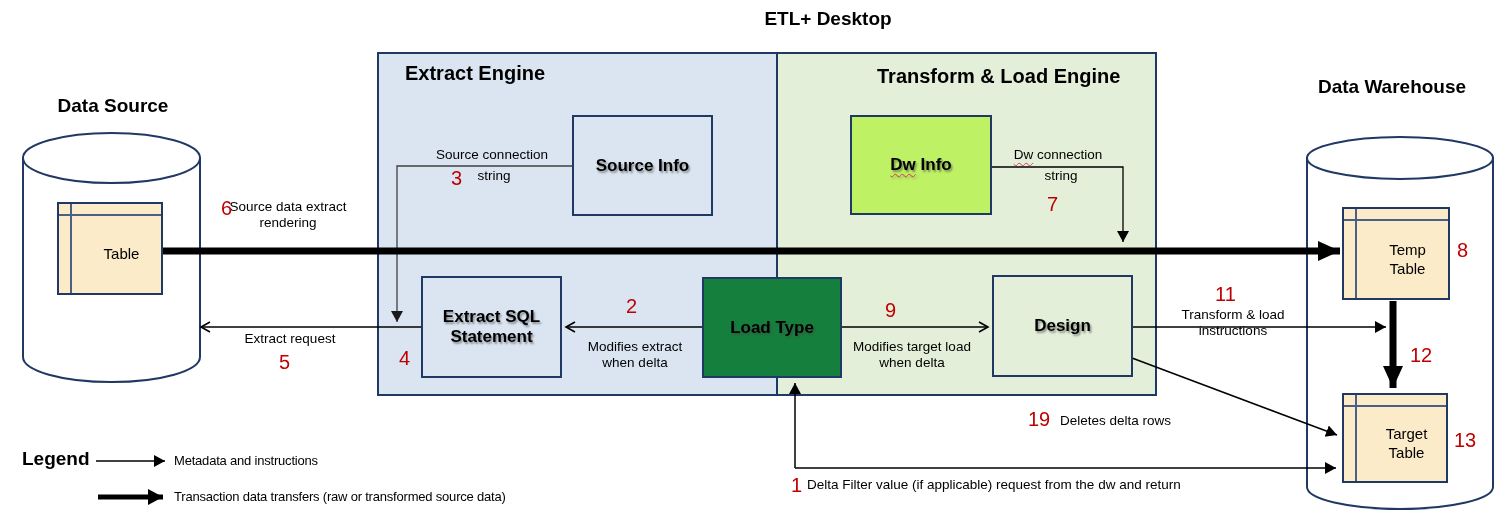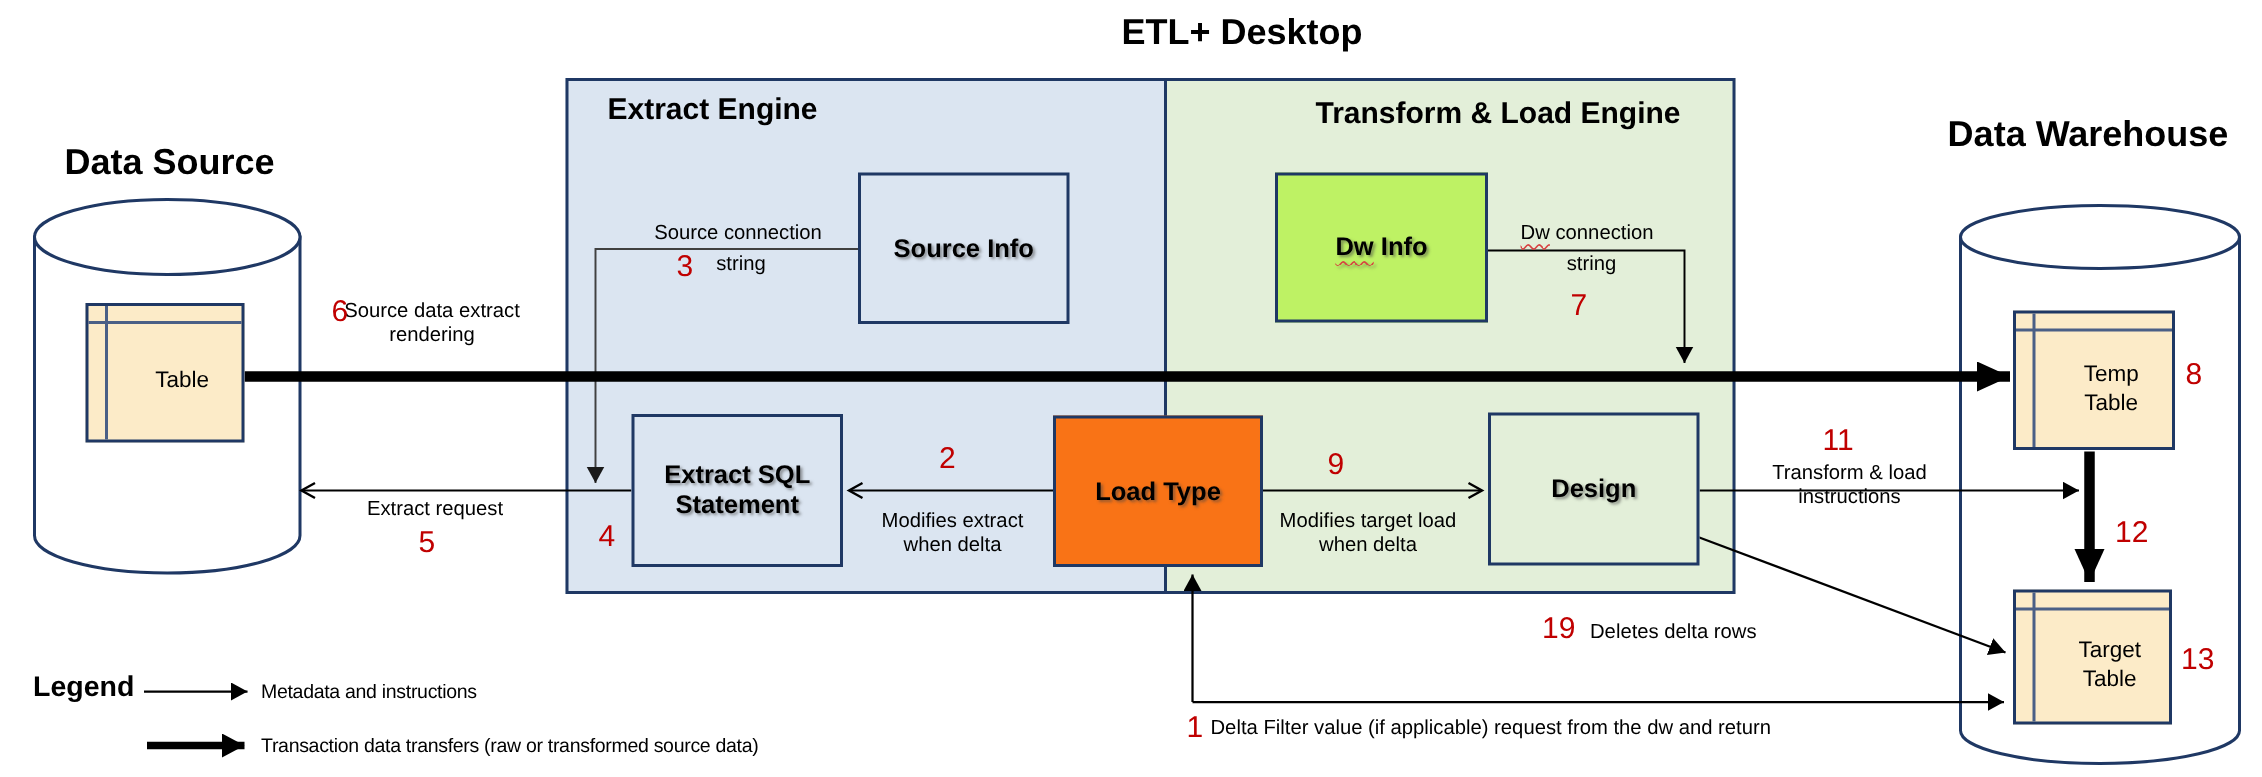--- a/index.html
+++ b/index.html
@@ -1,20 +1,20 @@
 <!DOCTYPE html>
 <html><head>
 <meta charset="utf-8">
 <style>
   html,body{margin:0;padding:0;background:#fff;}
   .canvas{position:relative;width:1508px;height:518px;background:#ffffff;
           font-family:"Liberation Sans",sans-serif;color:#000;overflow:hidden;}
   .abs{position:absolute;}
   .ctr{transform:translateX(-50%);text-align:center;}
-  .h1{font-size:24px;font-weight:bold;white-space:nowrap;}
+  .h1{font-size:19px;font-weight:bold;white-space:nowrap;}
   .h2{font-size:20px;font-weight:bold;white-space:nowrap;}
   .engine{position:absolute;border:2px solid #1F3864;box-sizing:border-box;}
   .node{position:absolute;border:2px solid #1F3864;box-sizing:border-box;
         display:flex;align-items:center;justify-content:center;text-align:center;
         font-size:17px;font-weight:bold;line-height:1.15;
         text-shadow:1.5px 1.5px 2px rgba(70,70,70,0.55);}
   .node .inner{width:120px;}
   .tantable{position:absolute;background:#FCEBC8;border:2px solid #1F3864;box-sizing:border-box;}
   .tantable .hline{position:absolute;left:0;right:0;top:10px;height:2px;background:#4a5f86;}
   .tantable .vline{position:absolute;top:0;bottom:0;left:11px;width:2px;background:#4a5f86;}
@@ -99,21 +99,21 @@
 
   <div class="node" style="left:572px;top:115px;width:141px;height:101px;background:#DBE5F1;">
     <span>Source Info</span>
   </div>
   <div class="node" style="left:850px;top:115px;width:142px;height:100px;background:#bef264;">
     <span><span class="sq">Dw</span> <span>Info</span></span>
   </div>
   <div class="node" style="left:421px;top:276px;width:141px;height:102px;background:#DBE5F1;">
     <span class="inner">Extract SQL Statement</span>
   </div>
-  <div class="node" style="left:702px;top:277px;width:140px;height:101px;background:#f97316;">
+  <div class="node" style="left:702px;top:277px;width:140px;height:101px;background:#15803d;">
     <span>Load Type</span>
   </div>
   <div class="node" style="left:992px;top:275px;width:141px;height:102px;background:#E3EFD9;">
     <span>Design</span>
   </div>
 
   <div class="tantable" style="left:57px;top:202px;width:106px;height:93px;">
     <div class="hline"></div>
     <div class="vline"></div>
     <div class="tlabel">Table</div>

